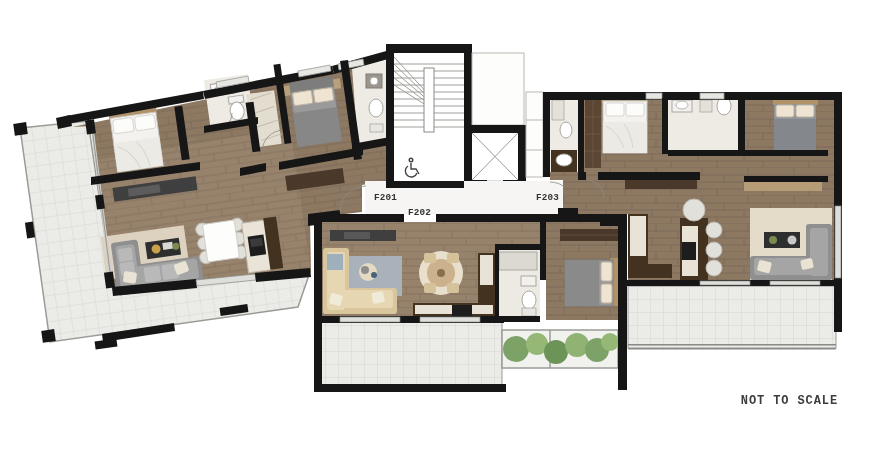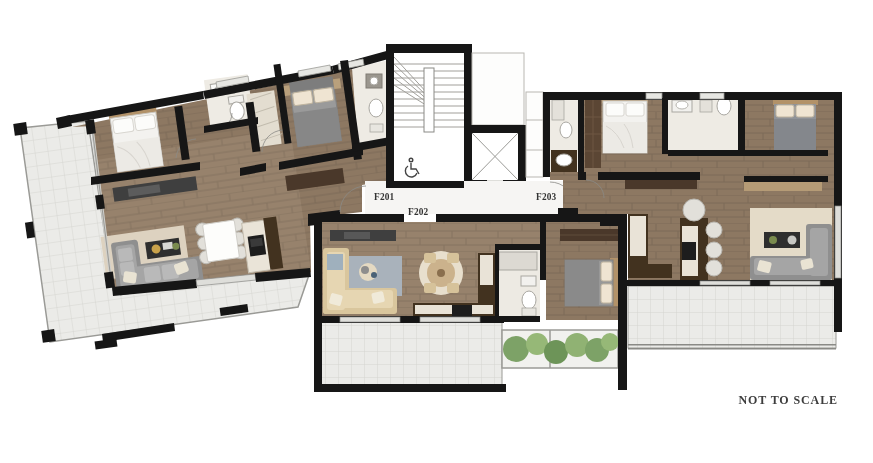--- a/index.html
+++ b/index.html
@@ -1,17 +1,17 @@
 <!DOCTYPE html>
 <html><head>
 <meta charset="utf-8">
 <style>
   html,body{margin:0;padding:0;background:#ffffff;}
   #wrap{position:relative;width:873px;height:463px;overflow:hidden;
-        font-family:Liberation Serif, serif;}
+        font-family:Liberation Mono, monospace;}
 </style>
 </head>
 <body>
 <div id="wrap">
 <svg width="873" height="463" viewBox="0 0 873 463">
 <defs>
   <pattern id="tile" width="13" height="13" patternUnits="userSpaceOnUse">
     <rect width="13" height="13" fill="#ebebe8"></rect>
     <path d="M13 0H0V13" fill="none" stroke="#d5d5d0" stroke-width="1"></path>
   </pattern>

